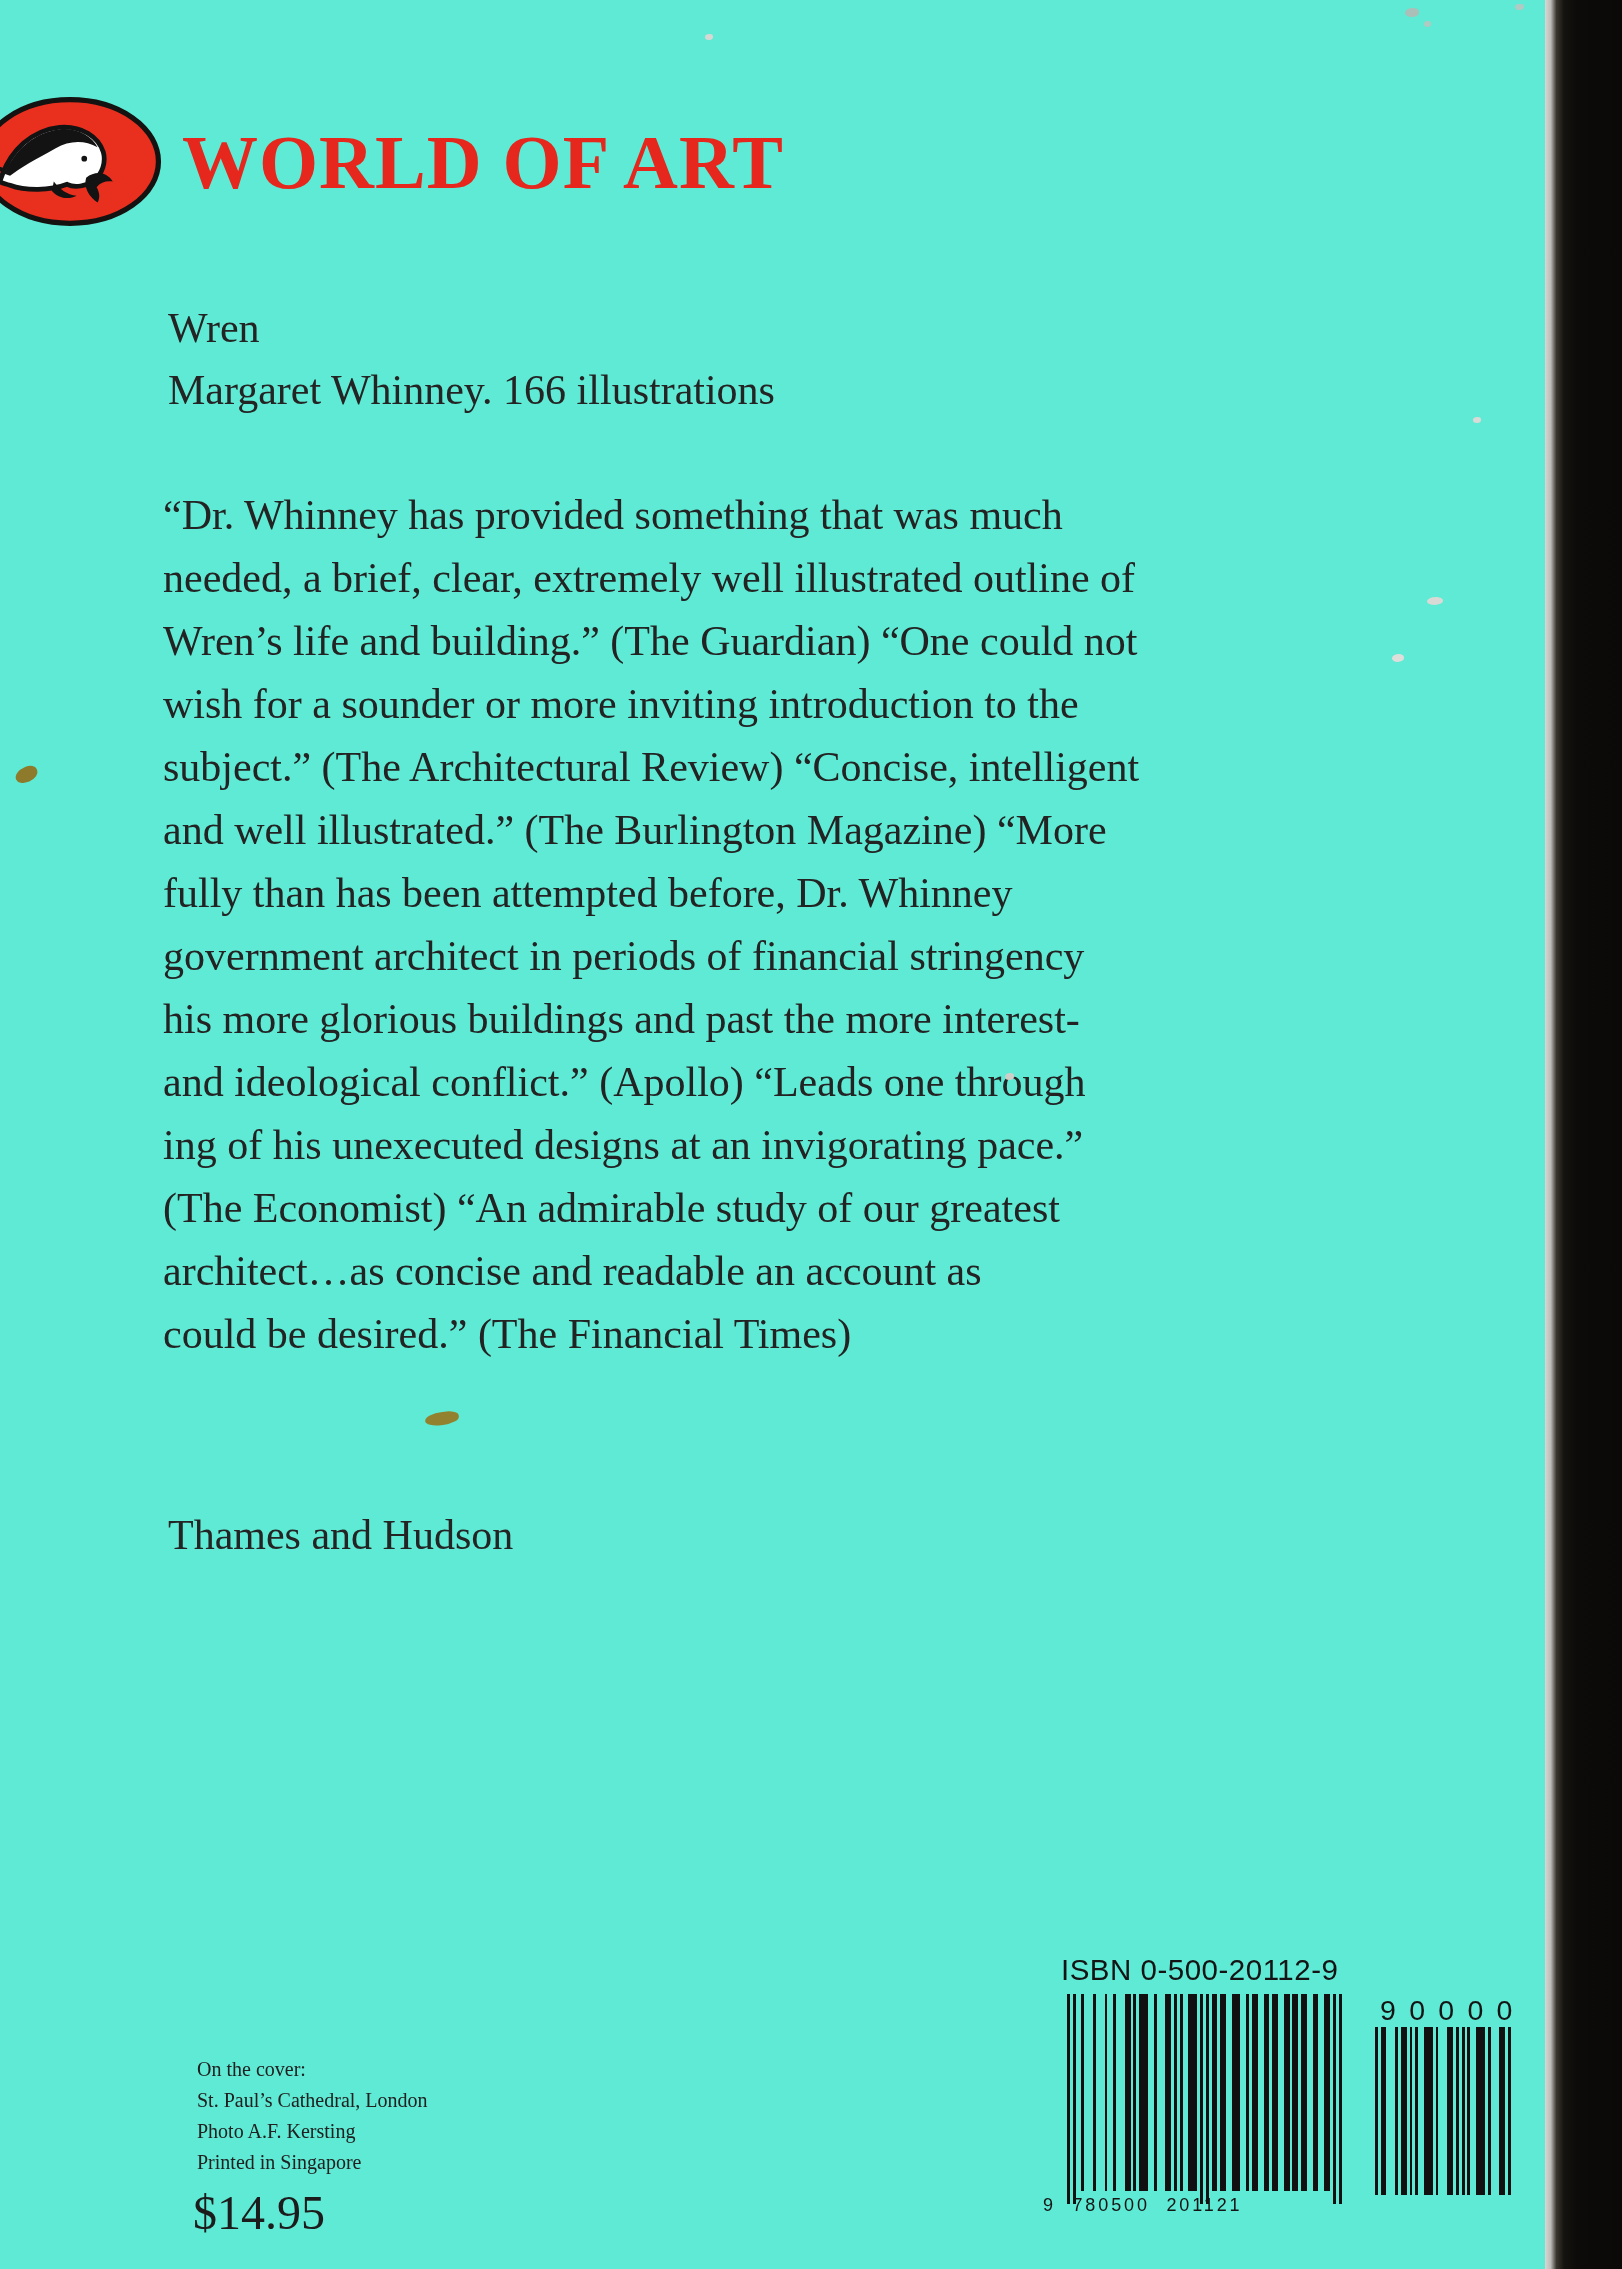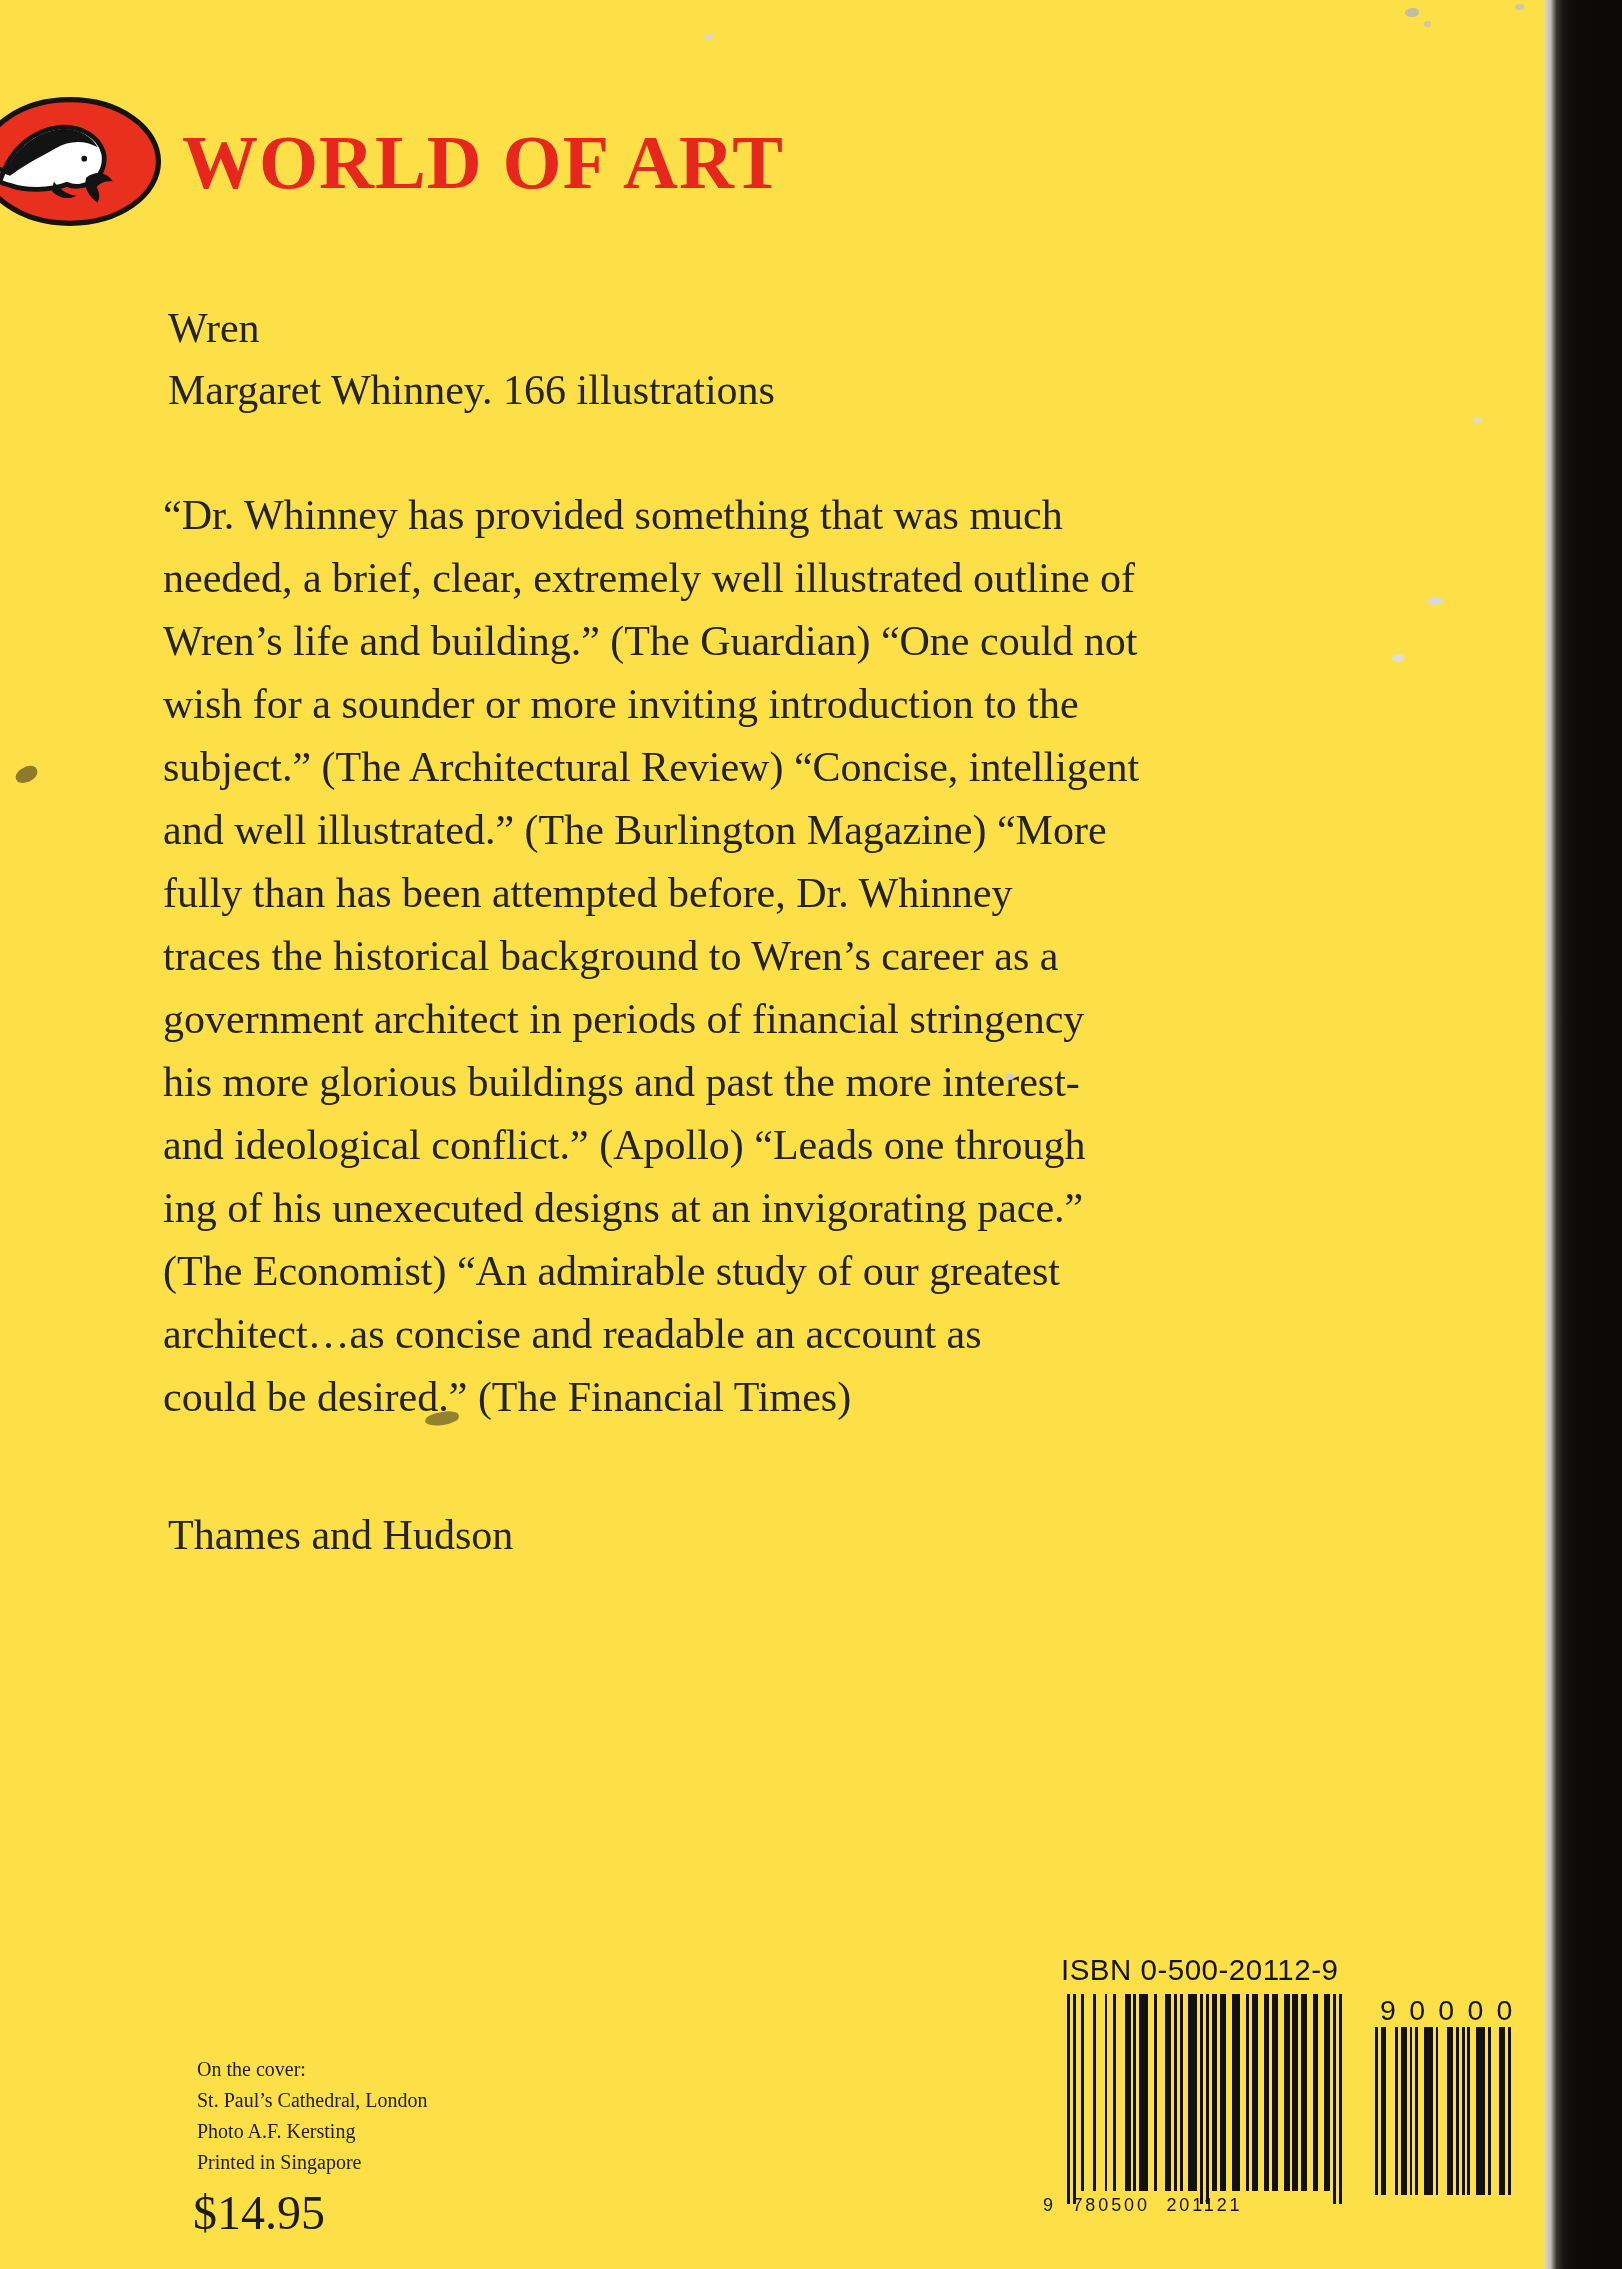--- a/index.html
+++ b/index.html
@@ -1,21 +1,21 @@
 <!DOCTYPE html>
 <html style="font-size:15px"><head>
 <meta charset="utf-8">
 <title>Book back cover</title>
 <style>
   html,body{margin:0;padding:0;background:#ffffff;}
   .page{
     position:relative;
     width:1623px;
     height:2269px;
-    background:#fde047;
+    background:#5eead4;
     overflow:hidden;
     font-family:"Liberation Serif","DejaVu Serif",serif;
     color:#1f1f1f;
   }
   
   .spine{
     position:absolute; top:0; right:0; width:78px; height:2269px;
     background:linear-gradient(to right,
       #d8d7d3 0px, #bdbcb8 5.7px, #3a362f 11.4px, #15130f 19px, #0c0b09 32px, #0a0908 100%);
   }
@@ -99,21 +99,20 @@
   <div class="book-byline">Margaret Whinney. 166 illustrations</div>
 
   <div class="quote">
       <div>“Dr. Whinney has provided something that was much</div>
       <div>needed, a brief, clear, extremely well illustrated outline of</div>
       <div>Wren’s life and building.” (The Guardian) “One could not</div>
       <div>wish for a sounder or more inviting introduction to the</div>
       <div>subject.” (The Architectural Review) “Concise, intelligent</div>
       <div>and well illustrated.” (The Burlington Magazine) “More</div>
       <div>fully than has been attempted before, Dr. Whinney</div>
-      <div>traces the historical background to Wren’s career as a</div>
       <div>government architect in periods of financial stringency</div>
       <div>his more glorious buildings and past the more interest-</div>
       <div>and ideological conflict.” (Apollo) “Leads one through</div>
       <div>ing of his unexecuted designs at an invigorating pace.”</div>
       <div>(The Economist) “An admirable study of our greatest</div>
       <div>architect…as concise and readable an account as</div>
       <div>could be desired.” (The Financial Times)</div>
     </div>
 
   <div class="publisher">Thames and Hudson</div>

